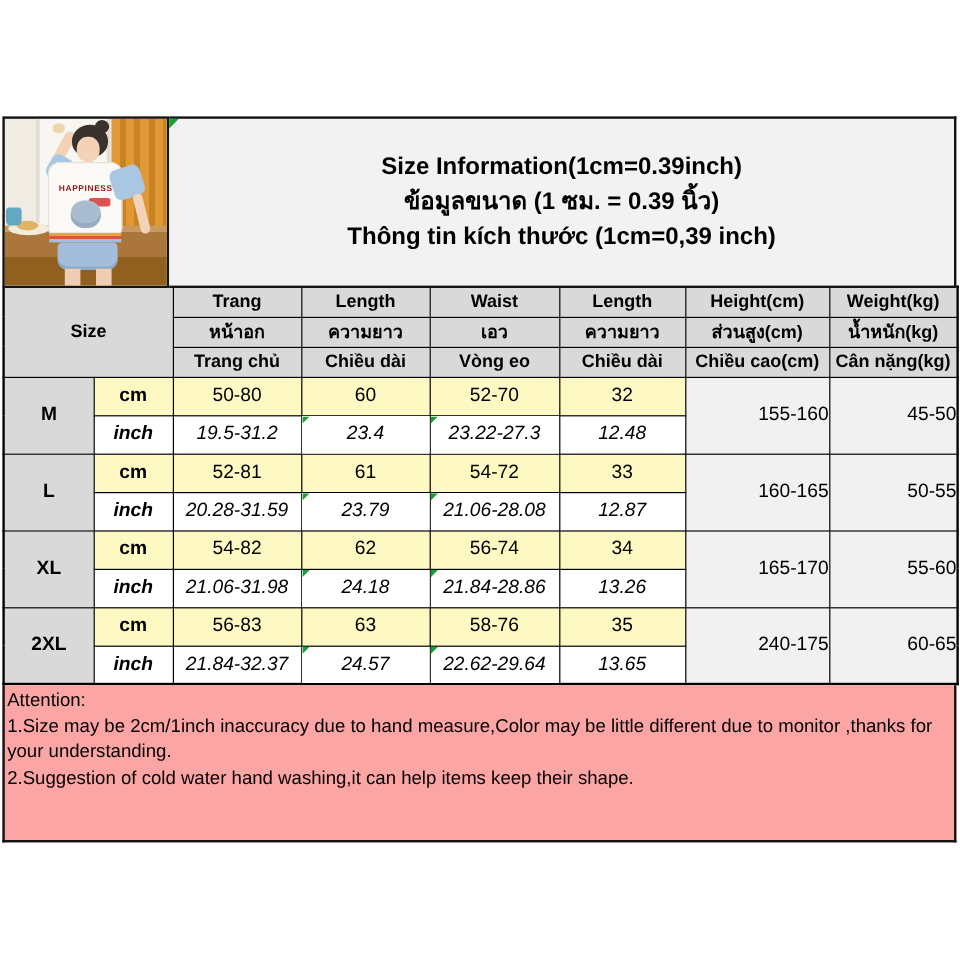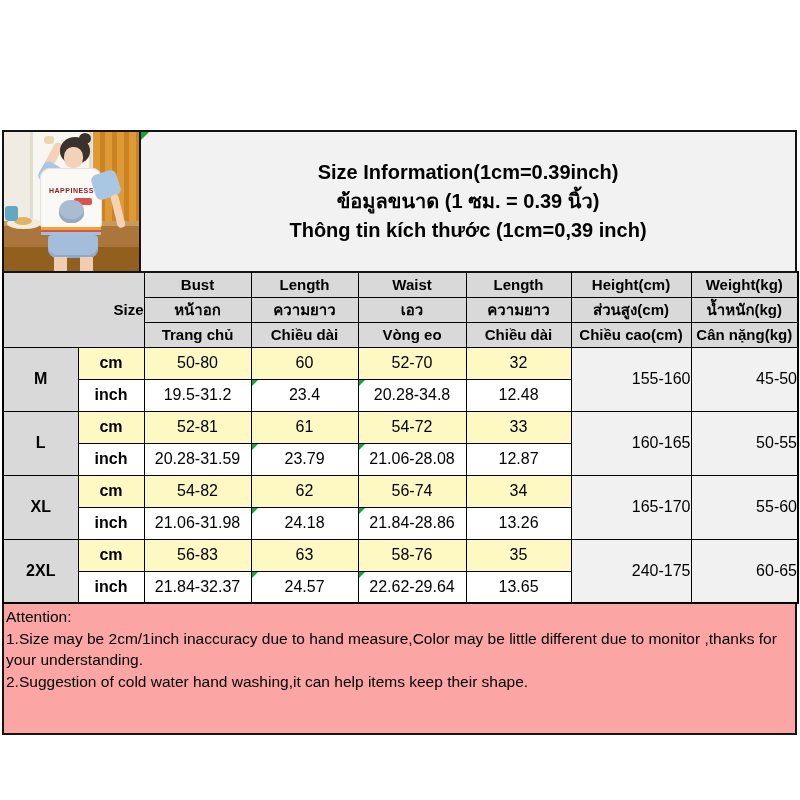--- a/index.html
+++ b/index.html
@@ -1,18 +1,18 @@
 <!DOCTYPE html>
 <html><head>
 <meta charset="utf-8">
 <style>
   html,body{margin:0;padding:0;background:#fff;}
   .page{position:relative;width:800px;height:800px;background:#fff;overflow:hidden;
         font-family:"Liberation Sans","DejaVu Sans",sans-serif;color:#000;}
-  .content{position:absolute;left:2px;top:97px;width:795px;margin-top:33px;}
+  .content{position:absolute;left:2px;top:97px;width:795px;}
   *{box-sizing:border-box;}
 
   
   .top-band{display:flex;width:795px;height:143px;}
   .photo{position:relative;width:139px;height:143px;border:2px solid #141414;overflow:hidden;
          background:#f1ece3;flex:0 0 139px;}
   .title-block{position:relative;flex:1;border:2px solid #141414;border-left:none;
                background:#f2f2f2;display:flex;flex-direction:column;justify-content:center;
                align-items:center;text-align:center;}
   .title-block::before{content:"";position:absolute;top:0;left:0;
@@ -53,22 +53,22 @@
 
   
   table.size-table{width:795px;border-collapse:collapse;table-layout:fixed;margin-top:-2px;
       border:2px solid #000;}
   .size-table td{border:1px solid #000;text-align:center;vertical-align:middle;
       padding:0;overflow:hidden;white-space:nowrap;}
   .size-table tr.hdr{height:25px;}
   .size-table tr.hdr td{background:#d9d9d9;font-weight:bold;font-size:15px;}
   .size-table tr.data{height:32px;}
   .size-table tr.cm-row td{background:#fef9c3;font-size:16px;}
-  .size-table tr.inch-row td{background:#ffffff;font-size:16px;}
-  td.corner{background:#d9d9d9 !important;font-size:38px;font-weight:bold;text-align:right;}
+  .size-table tr.inch-row td{background:#ffffff;font-size:16px;font-style:italic;}
+  td.corner{background:#d9d9d9 !important;font-size:38px;font-weight:bold;}
   td.sz{background:#d9d9d9 !important;font-weight:bold;font-size:17px;}
   td.unit{font-weight:bold;font-size:16px !important;}
   td.hw{background:#f1f1f1 !important;font-size:16px;text-align:right;}
   td.flag{position:relative;}
   td.flag::before{content:"";position:absolute;top:0;left:0;
       border-top:6px solid #17a034;border-right:6px solid transparent;}
 
   
   .attention{width:795px;height:131px;border:2px solid #141414;border-top:none;background:#fca5a5;
       padding:2px 4px 0 2px;font-size:15.5px;line-height:21.5px;}
@@ -118,21 +118,21 @@
           <col style="width:107px">
           <col style="width:107px">
         <col style="width:108px">
           <col style="width:105px">
           <col style="width:120px">
           <col style="width:107px">
       </colgroup>
       <tbody>
         <tr class="hdr">
           <td class="corner" colspan="2" rowspan="3">Size</td>
-          <td>Bust</td>
+          <td>Trang</td>
           <td>Length</td>
           <td>Waist</td>
           <td>Length</td>
           <td>Height(cm)</td>
           <td>Weight(kg)</td>
         </tr>
         <tr class="hdr">
           <td>หน้าอก</td>
           <td>ความยาว</td>
           <td>เอว</td>
@@ -156,21 +156,21 @@
           <td>60</td>
           <td>52-70</td>
           <td>32</td>
           <td class="hw" rowspan="2">155-160</td>
           <td class="hw" rowspan="2">45-50</td>
         </tr>
         <tr class="data inch-row">
           <td class="unit">inch</td>
           <td>19.5-31.2</td>
           <td class="flag">23.4</td>
-          <td class="flag">20.28-34.8</td>
+          <td class="flag">23.22-27.3</td>
           <td>12.48</td>
         </tr>
 
         <tr class="data cm-row">
           <td class="sz" rowspan="2">L</td>
           <td class="unit">cm</td>
           <td>52-81</td>
           <td>61</td>
           <td>54-72</td>
           <td>33</td>

